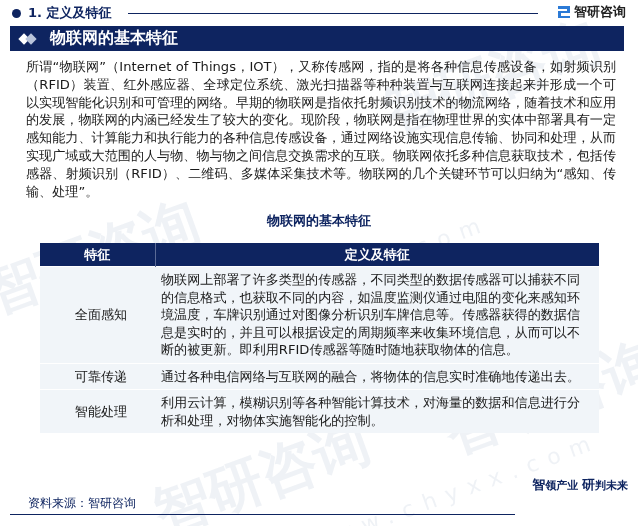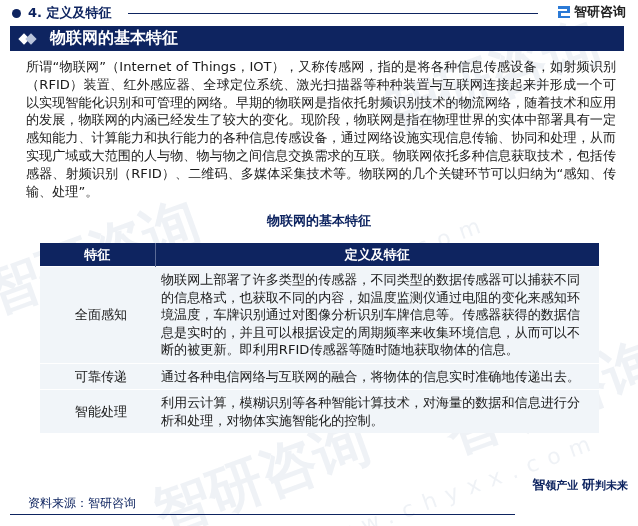--- a/index.html
+++ b/index.html
@@ -92,21 +92,21 @@
 
 <div class="watermark" style="left:-20px; top:220px;">智研咨询</div>
 <div class="watermark" style="left:380px; top:40px;">智研咨询</div>
 <div class="watermark" style="left:440px; top:360px;">智研咨询</div>
 <div class="watermark" style="left:150px; top:440px;">智研咨询</div>
 <div class="watermark small" style="left:190px; top:262px;">www.chyxx.com</div>
 <div class="watermark small" style="left:300px; top:480px;">www.chyxx.com</div>
 
 <div class="top-bar">
   <span class="section-dot"></span>
-  <span class="section-title">4. 定义及特征</span>
+  <span class="section-title">1. 定义及特征</span>
   <span class="top-rule"></span>
   <div class="brand">
     <span class="brand-logo">
       <span style="left:0;top:0;width:12px;height:3px;"></span>
       <span style="left:9px;top:0;width:3px;height:7px;"></span>
       <span style="left:0;top:5px;width:12px;height:2px;"></span>
       <span style="left:0;top:5px;width:3px;height:7px;"></span>
       <span style="left:0;top:10px;width:12px;height:2px;"></span>
     </span>
     <span>智研咨询</span>

